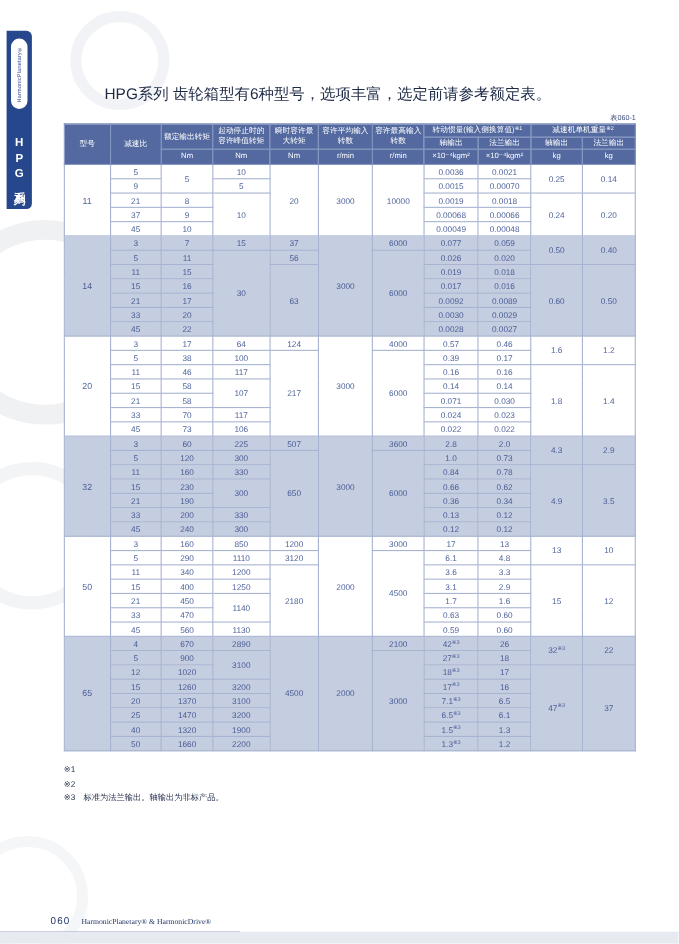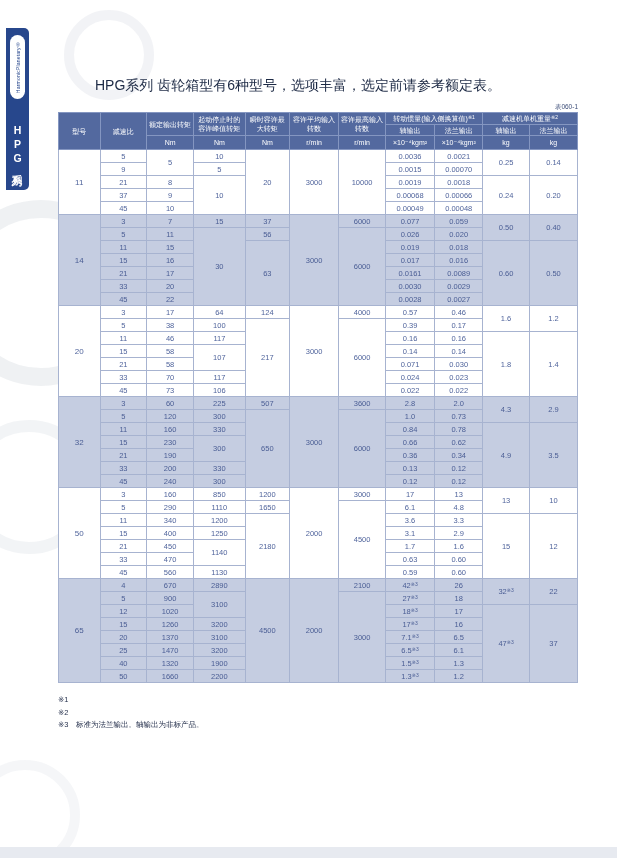--- a/index.html
+++ b/index.html
@@ -206,21 +206,21 @@
         </tr>
         <tr class="hl">
           <td>15</td>
           <td>16</td>
           <td>0.017</td>
           <td>0.016</td>
         </tr>
         <tr class="hl">
           <td>21</td>
           <td>17</td>
-          <td>0.0161</td>
+          <td>0.0092</td>
           <td>0.0089</td>
         </tr>
         <tr class="hl">
           <td>33</td>
           <td>20</td>
           <td>0.0030</td>
           <td>0.0029</td>
         </tr>
         <tr class="hl">
           <td>45</td>
@@ -354,21 +354,21 @@
           <td>3000</td>
           <td>17</td>
           <td>13</td>
           <td rowspan="2">13</td>
           <td rowspan="2">10</td>
         </tr>
         <tr>
           <td>5</td>
           <td>290</td>
           <td>1110</td>
-          <td>1650</td>
+          <td>3120</td>
           <td rowspan="6">4500</td>
           <td>6.1</td>
           <td>4.8</td>
         </tr>
         <tr>
           <td>11</td>
           <td>340</td>
           <td>1200</td>
           <td rowspan="5">2180</td>
           <td>3.6</td>
@@ -476,15 +476,18 @@
       </div>
       <div class="footnote">
         <span class="mark">※2</span>
       </div>
       <div class="footnote">
         <span class="mark">※3</span>
         <span>标准为法兰输出。轴输出为非标产品。</span>
       </div>
     </div>
 
+  <div class="footer">
+    <span class="pageno">060</span><span class="brand">HarmonicPlanetary® &amp; HarmonicDrive®</span>
+  </div>
   <div class="bottom-strip"></div>
 
 </div>
 
 </body></html>

